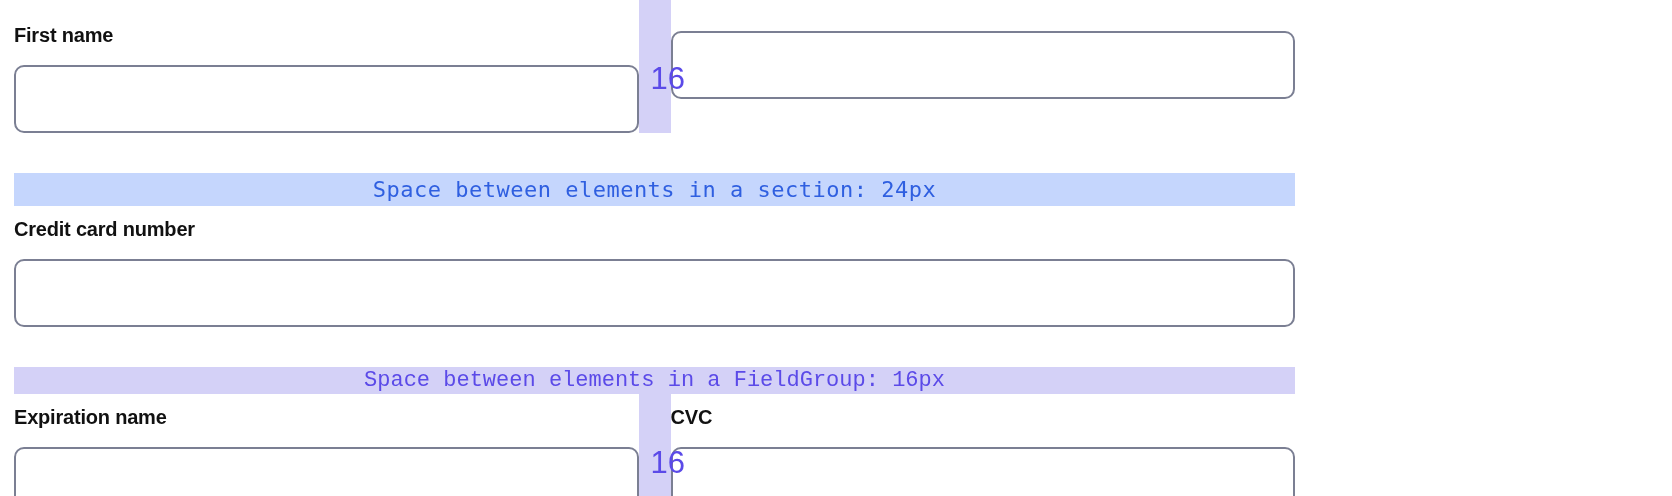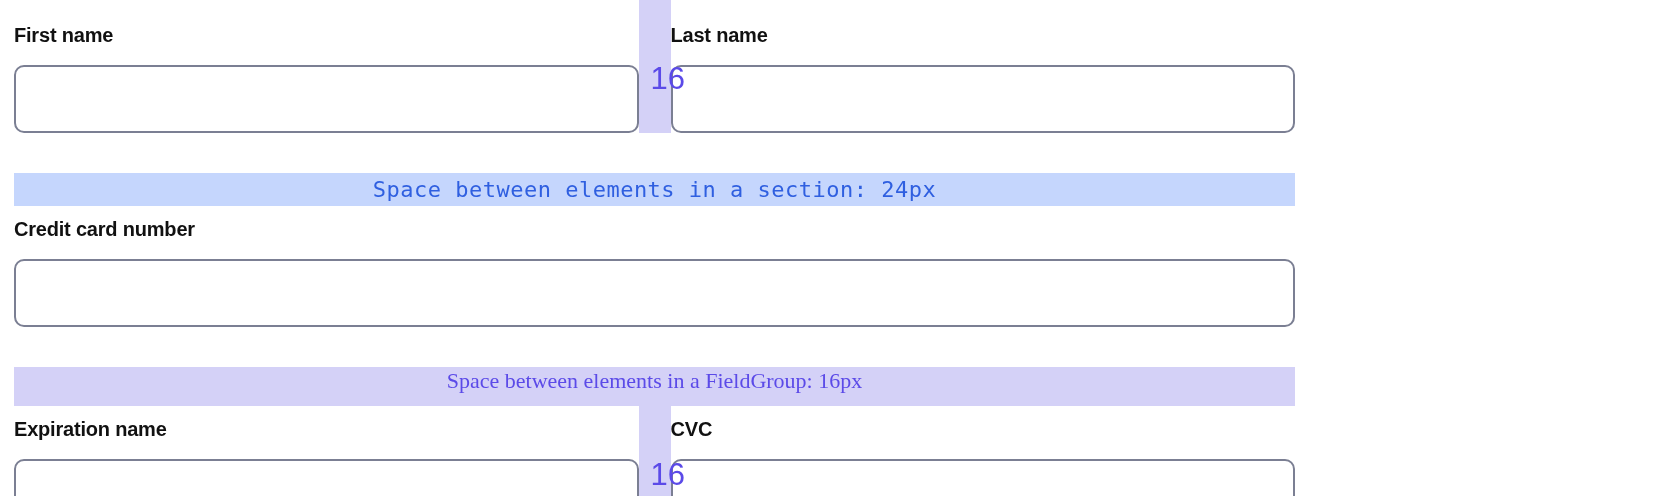--- a/index.html
+++ b/index.html
@@ -99,23 +99,23 @@
     background: #c5d6fd;
     height: 33px;
     line-height: 33px;
     font-family: "DejaVu Sans Mono", "Liberation Mono", monospace;
     font-size: 22px;
     color: #2f5fe0;
     letter-spacing: 0.5px;
   }
   .space-bar-group {
     background: #d4d1f7;
-    height: 39px;
+    height: 27px;
     line-height: 27px;
-    font-family: Liberation Serif, serif;
+    font-family: Liberation Mono, monospace;
     font-size: 22px;
     color: #5b4ae8;
   }
 
   
   .label-pad-top { height: 18px; }
   .label-to-input { height: 13px; }
   .bar-to-label { height: 6px; }
 </style>
 </head>
@@ -132,21 +132,20 @@
         <input class="input-box" type="text" placeholder="" style="">
       </div>
 
       <div class="gap-col">
         <div class="gap-band" style="background: rgb(212, 209, 247);"></div>
         <div class="gap-num" style="top: 63px; color: rgb(91, 74, 232);">16</div>
       </div>
 
       <div class="col">
         <div class="label-pad-top"></div>
-        <div class="field-label">Last name</div>
         <div class="label-to-input"></div>
         <input class="input-box" type="text" placeholder="" style="">
       </div>
     </div>
 
     <div class="space-bar space-bar-section">Space between elements in a section: 24px</div>
 
     <div class="row2">
       <div class="col">
         <div class="bar-to-label"></div>

